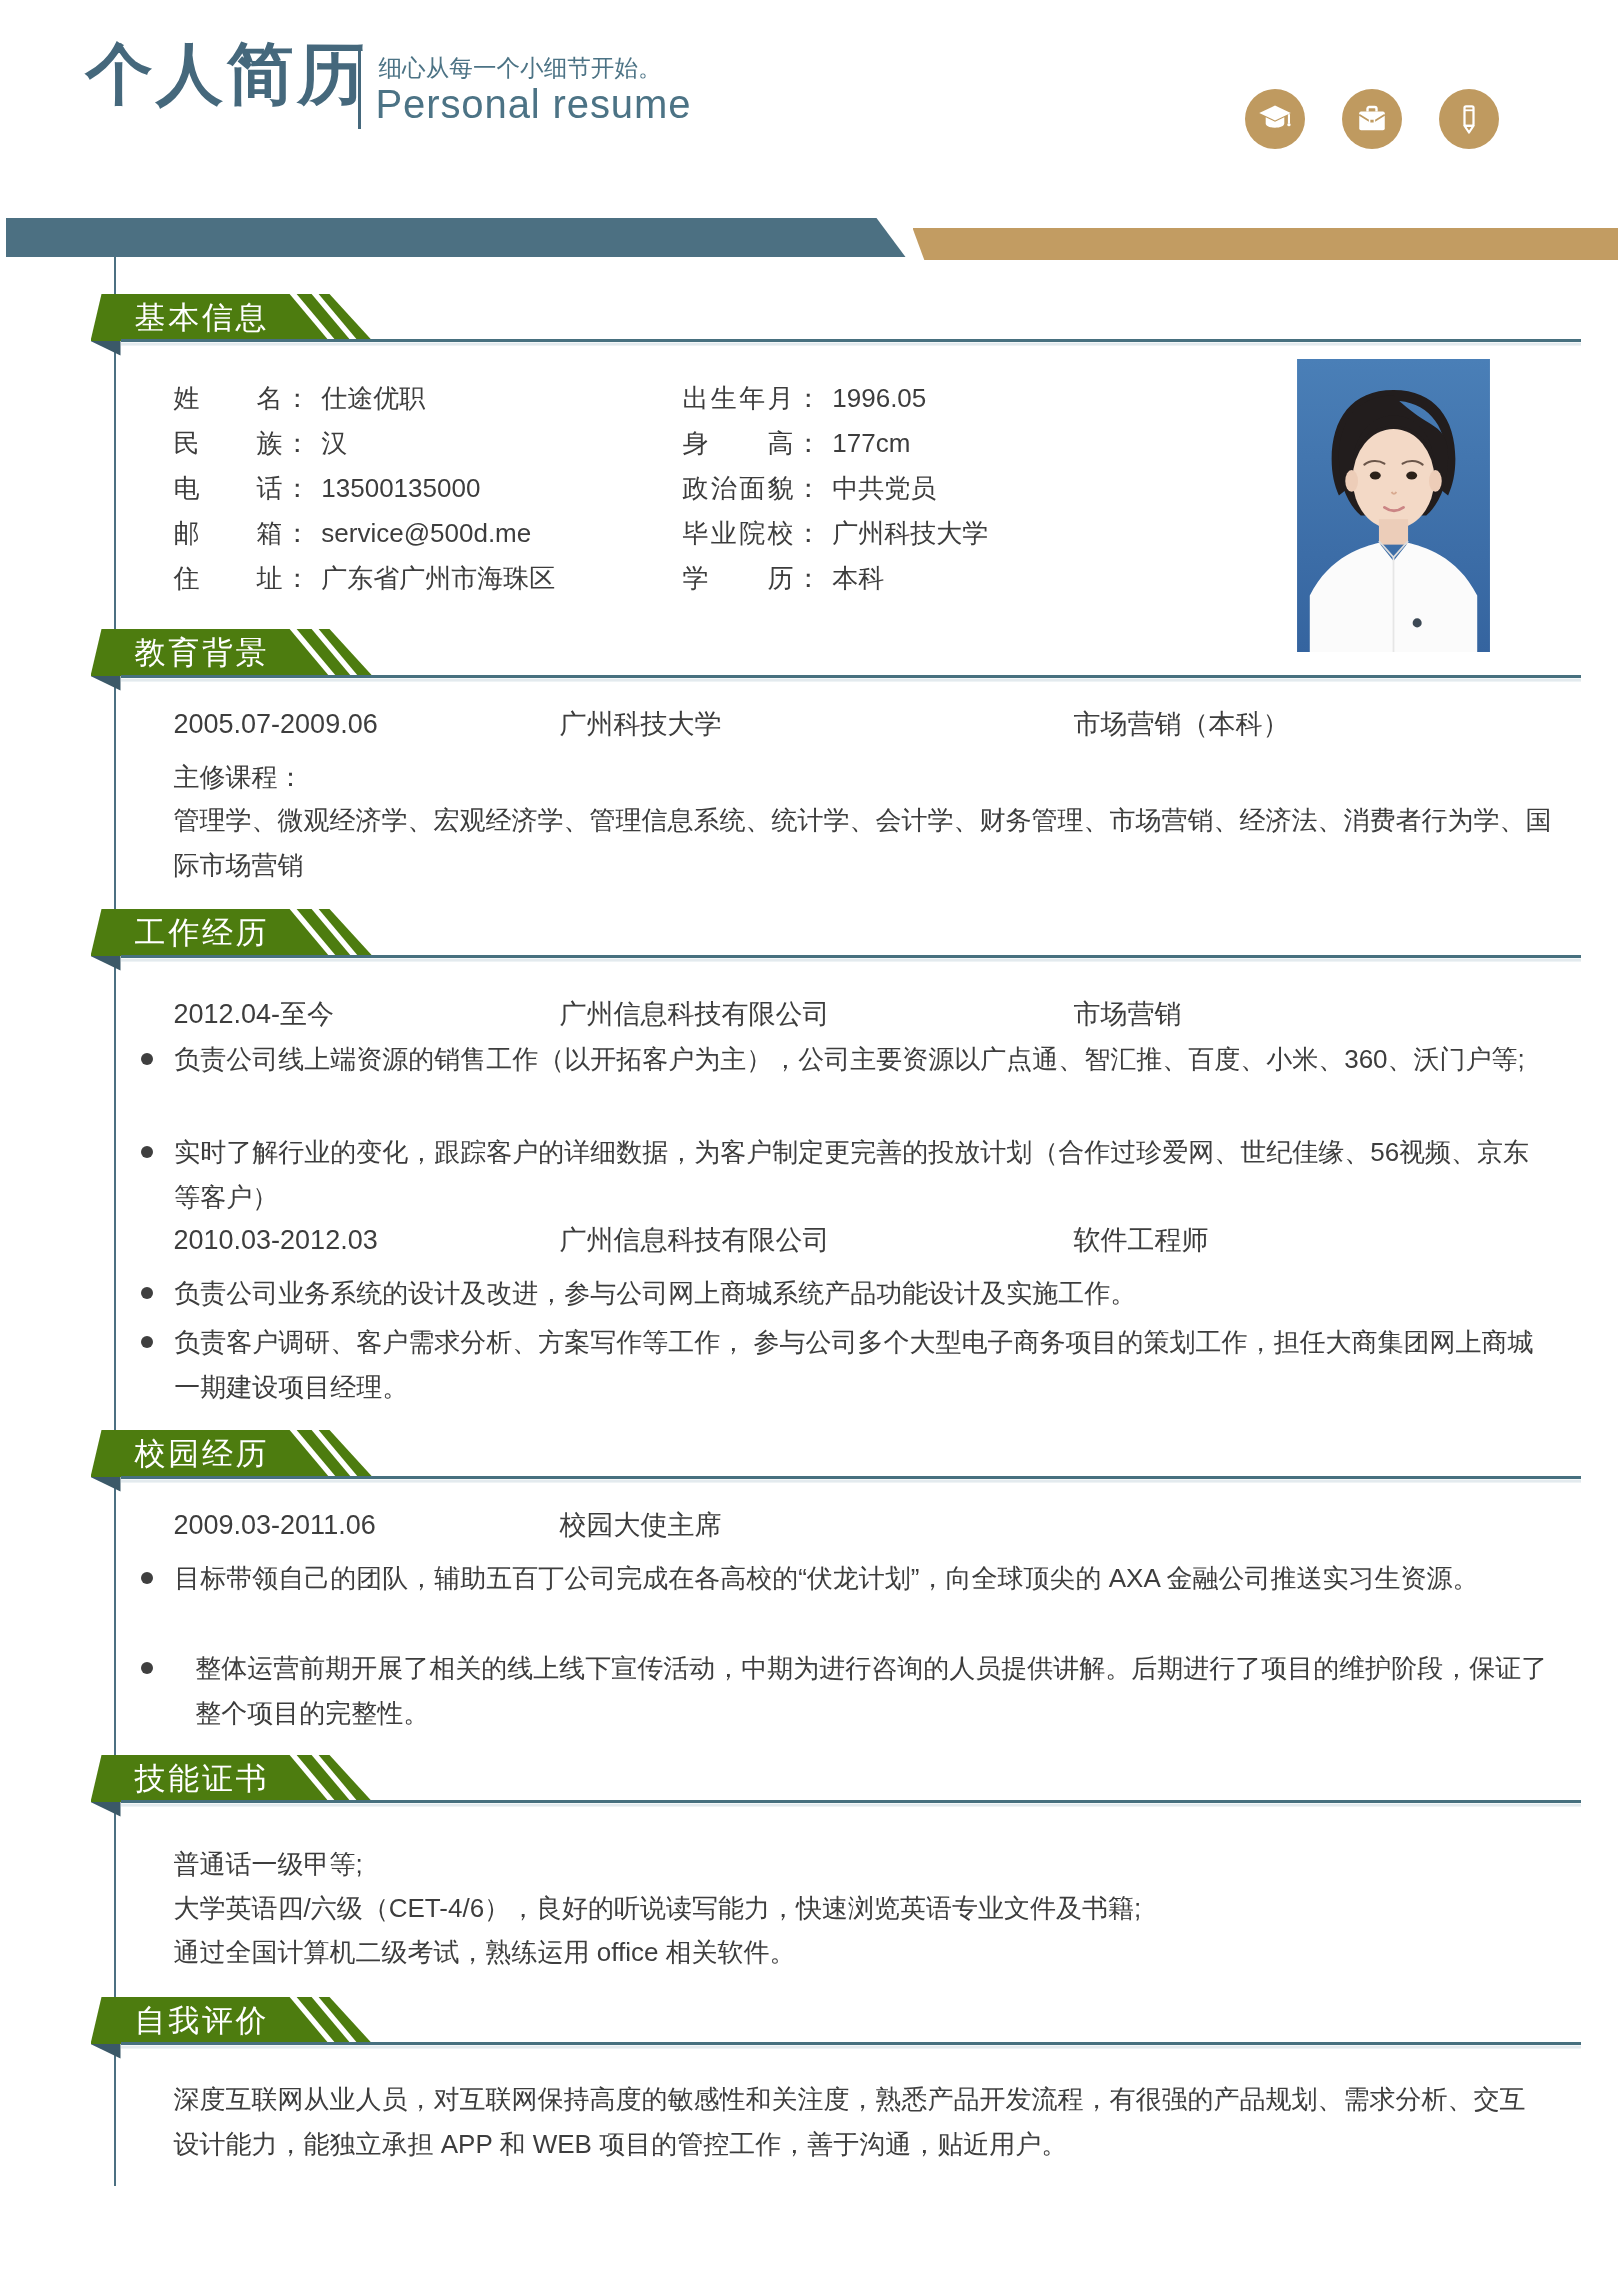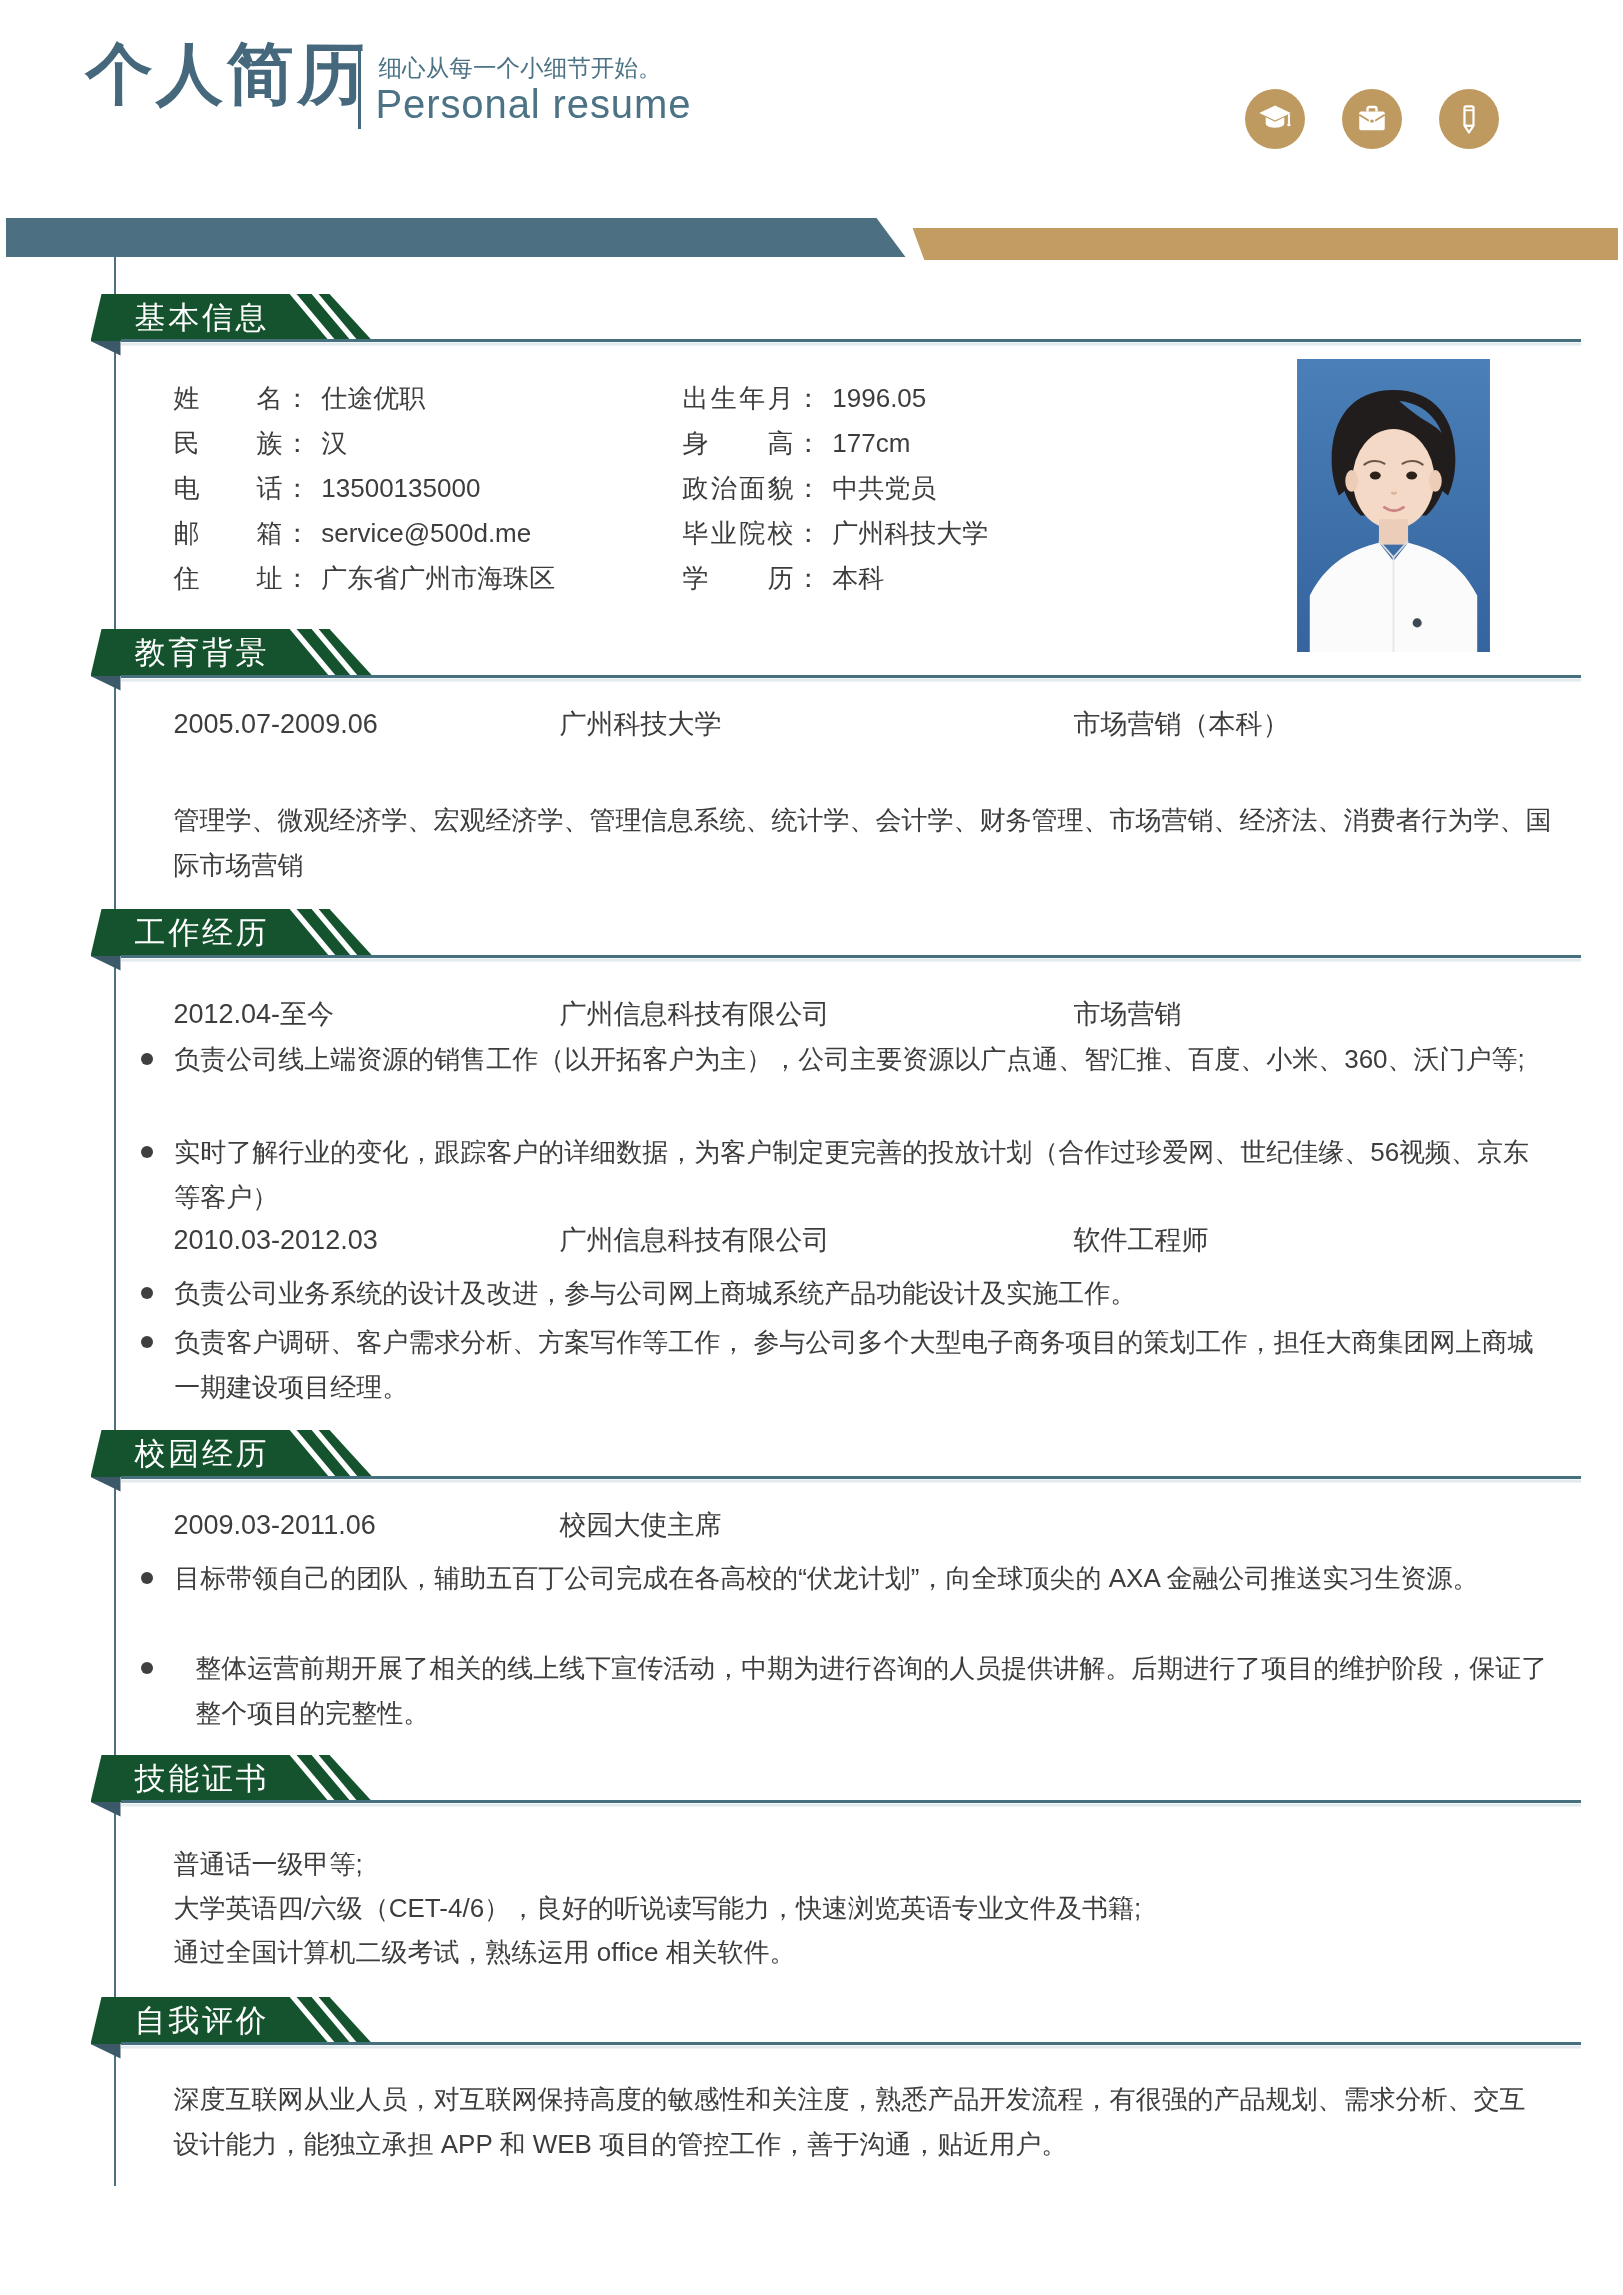--- a/index.html
+++ b/index.html
@@ -27,21 +27,21 @@
     clip-path:polygon(0 0, 871px 0, 900px 100%, 0 100%);
   }
   .band-gold {
     position:absolute; left:907px; top:228px; width:716px; height:32px; background:#c29c62;
     clip-path:polygon(0 0, 100% 0, 100% 100%, 11.8px 100%);
   }
   
   .vline { position:absolute; left:108px; top:257px; width:2.7px; height:1929px; background:#4c7082; }
   
   .banner {
-    position:absolute; left:85px; width:282px; height:47px; background:#14532d;
+    position:absolute; left:85px; width:282px; height:47px; background:#4d7c0f;
     clip-path:polygon(11px 0, 239px 0, 282px 100%, 0 100%);
   }
   .banner .blabel {
     position:absolute; left:44px; top:0; line-height:47px; font-size:31px;
     letter-spacing:2.7px; color:#ffffff;
   }
   .banner .stripe { position:absolute; top:-3.6px; bottom:-3.6px; width:7.3px; background:#ffffff; transform:skewX(40deg); }
   .banner .stripe.s1 { left:218px; } .banner .stripe.s2 { left:240px; }
   .fold { position:absolute; left:85px; width:30px; height:14.5px; background:#3b5968; clip-path:polygon(0 0, 100% 0, 100% 100%); }
   .rule { position:absolute; left:115px; width:1460px; height:2.7px; background:#47707f; box-shadow:0 3.6px 0 rgba(99,141,160,0.18); }
@@ -180,20 +180,21 @@
     <span class="stripe s2"></span>
   </div>
   <div class="fold" style="top:676px;"></div>
   <div class="rule" style="top:675px;"></div>
 
   <div class="erow" style="top:706px;">
     <span class="period">2005.07-2009.06</span>
     <span class="company">广州科技大学</span>
     <span class="pos">市场营销（本科）</span>
   </div>
+  <div class="para" style="top:755px;">主修课程：</div>
   <div class="para" style="top:798px; left:168px; width:1382px;">管理学、微观经济学、宏观经济学、管理信息系统、统计学、会计学、财务管理、市场营销、经济法、消费者行为学、国际市场营销</div>
 
   <div class="banner" style="top:909px;">
     <span class="blabel">工作经历</span>
     <span class="stripe s1"></span>
     <span class="stripe s2"></span>
   </div>
   <div class="fold" style="top:956px;"></div>
   <div class="rule" style="top:955px;"></div>
 

